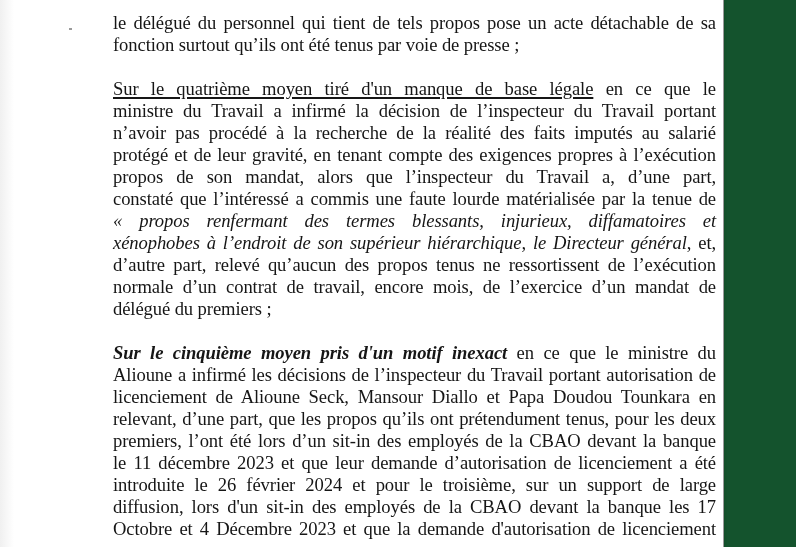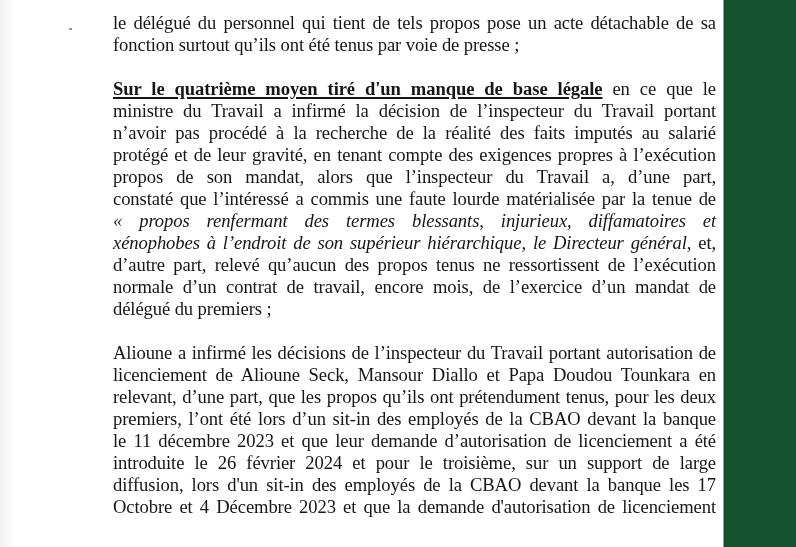--- a/index.html
+++ b/index.html
@@ -70,21 +70,21 @@
     }
     .line .jfill {
       display: inline-block;
       width: 100%;
       text-align: justify;
       text-align-last: justify;
       white-space: normal;
     }
     .line.last .jfill { text-align-last: left; }
     .heading-bu {
-      font-weight: bold;
+      font-weight: normal;
       text-decoration: underline;
       text-underline-offset: 2px;
       text-decoration-thickness: 1.5px;
     }
     .heading-bi {
       font-weight: bold;
       font-style: italic;
     }
     .b { font-weight: normal; }
     .i { font-style: italic; }
@@ -114,20 +114,21 @@
         <span class="line"><span class="jfill"><span>propos de son mandat, </span><span class="b">alors  que</span><span>  l’inspecteur du Travail a, d’une part,</span></span></span>
         <span class="line"><span class="jfill">constaté que l’intéressé a commis une faute lourde matérialisée par la tenue de</span></span>
         <span class="line"><span class="jfill i">« propos  renfermant  des  termes  blessants,  injurieux,  diffamatoires  et</span></span>
         <span class="line"><span class="jfill"><span class="i">xénophobes à l’endroit de son supérieur hiérarchique, le Directeur général</span><span>, et,</span></span></span>
         <span class="line"><span class="jfill">d’autre part, relevé qu’aucun des propos tenus ne ressortissent de l’exécution</span></span>
         <span class="line"><span class="jfill">normale d’un contrat de travail, encore mois, de l’exercice d’un mandat de</span></span>
         <span class="line last"><span class="jfill">délégué du premiers ;</span></span>
       </div>
 
       <div class="para p3">
+        <span class="line"><span class="jfill"><span class="heading-bi">Sur le cinquième moyen pris d'un motif inexact</span><span> en ce que le ministre du</span></span></span>
         <span class="line"><span class="jfill">Alioune a infirmé les décisions de l’inspecteur du Travail portant autorisation de</span></span>
         <span class="line"><span class="jfill">licenciement de Alioune Seck, Mansour Diallo et Papa Doudou Tounkara en</span></span>
         <span class="line"><span class="jfill">relevant, d’une part, que les propos qu’ils ont prétendument tenus, pour les deux</span></span>
         <span class="line"><span class="jfill">premiers, l’ont été lors d’un sit-in des employés de la CBAO devant la banque</span></span>
         <span class="line"><span class="jfill">le 11 décembre 2023 et que leur demande d’autorisation de licenciement a été</span></span>
         <span class="line"><span class="jfill">introduite le 26 février 2024 et pour le troisième, sur un support de large</span></span>
         <span class="line"><span class="jfill">diffusion, lors d'un sit-in des employés de la CBAO devant la banque les 17</span></span>
         <span class="line"><span class="jfill">Octobre et 4 Décembre 2023 et que la demande d'autorisation de licenciement</span></span>
 
       </div>

